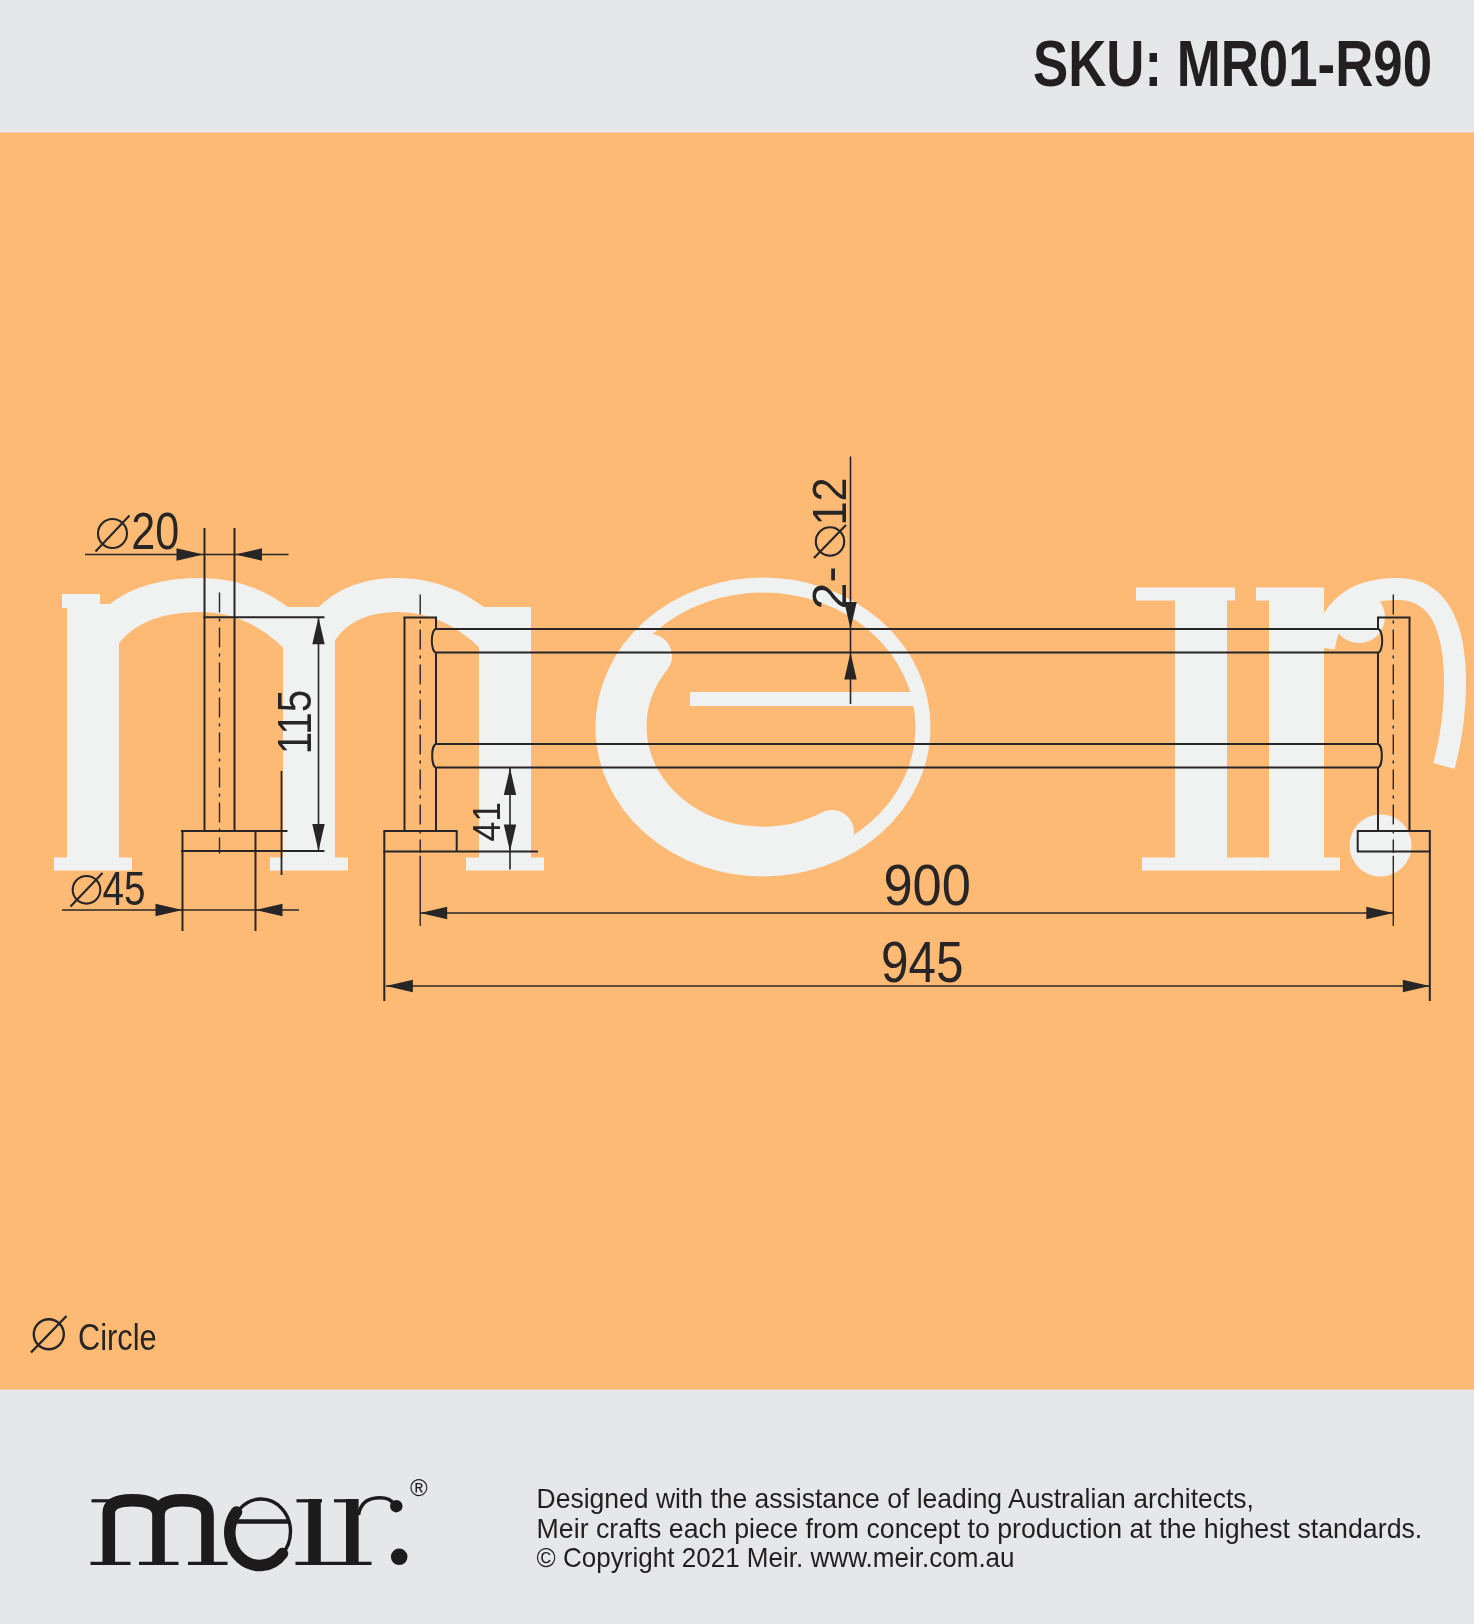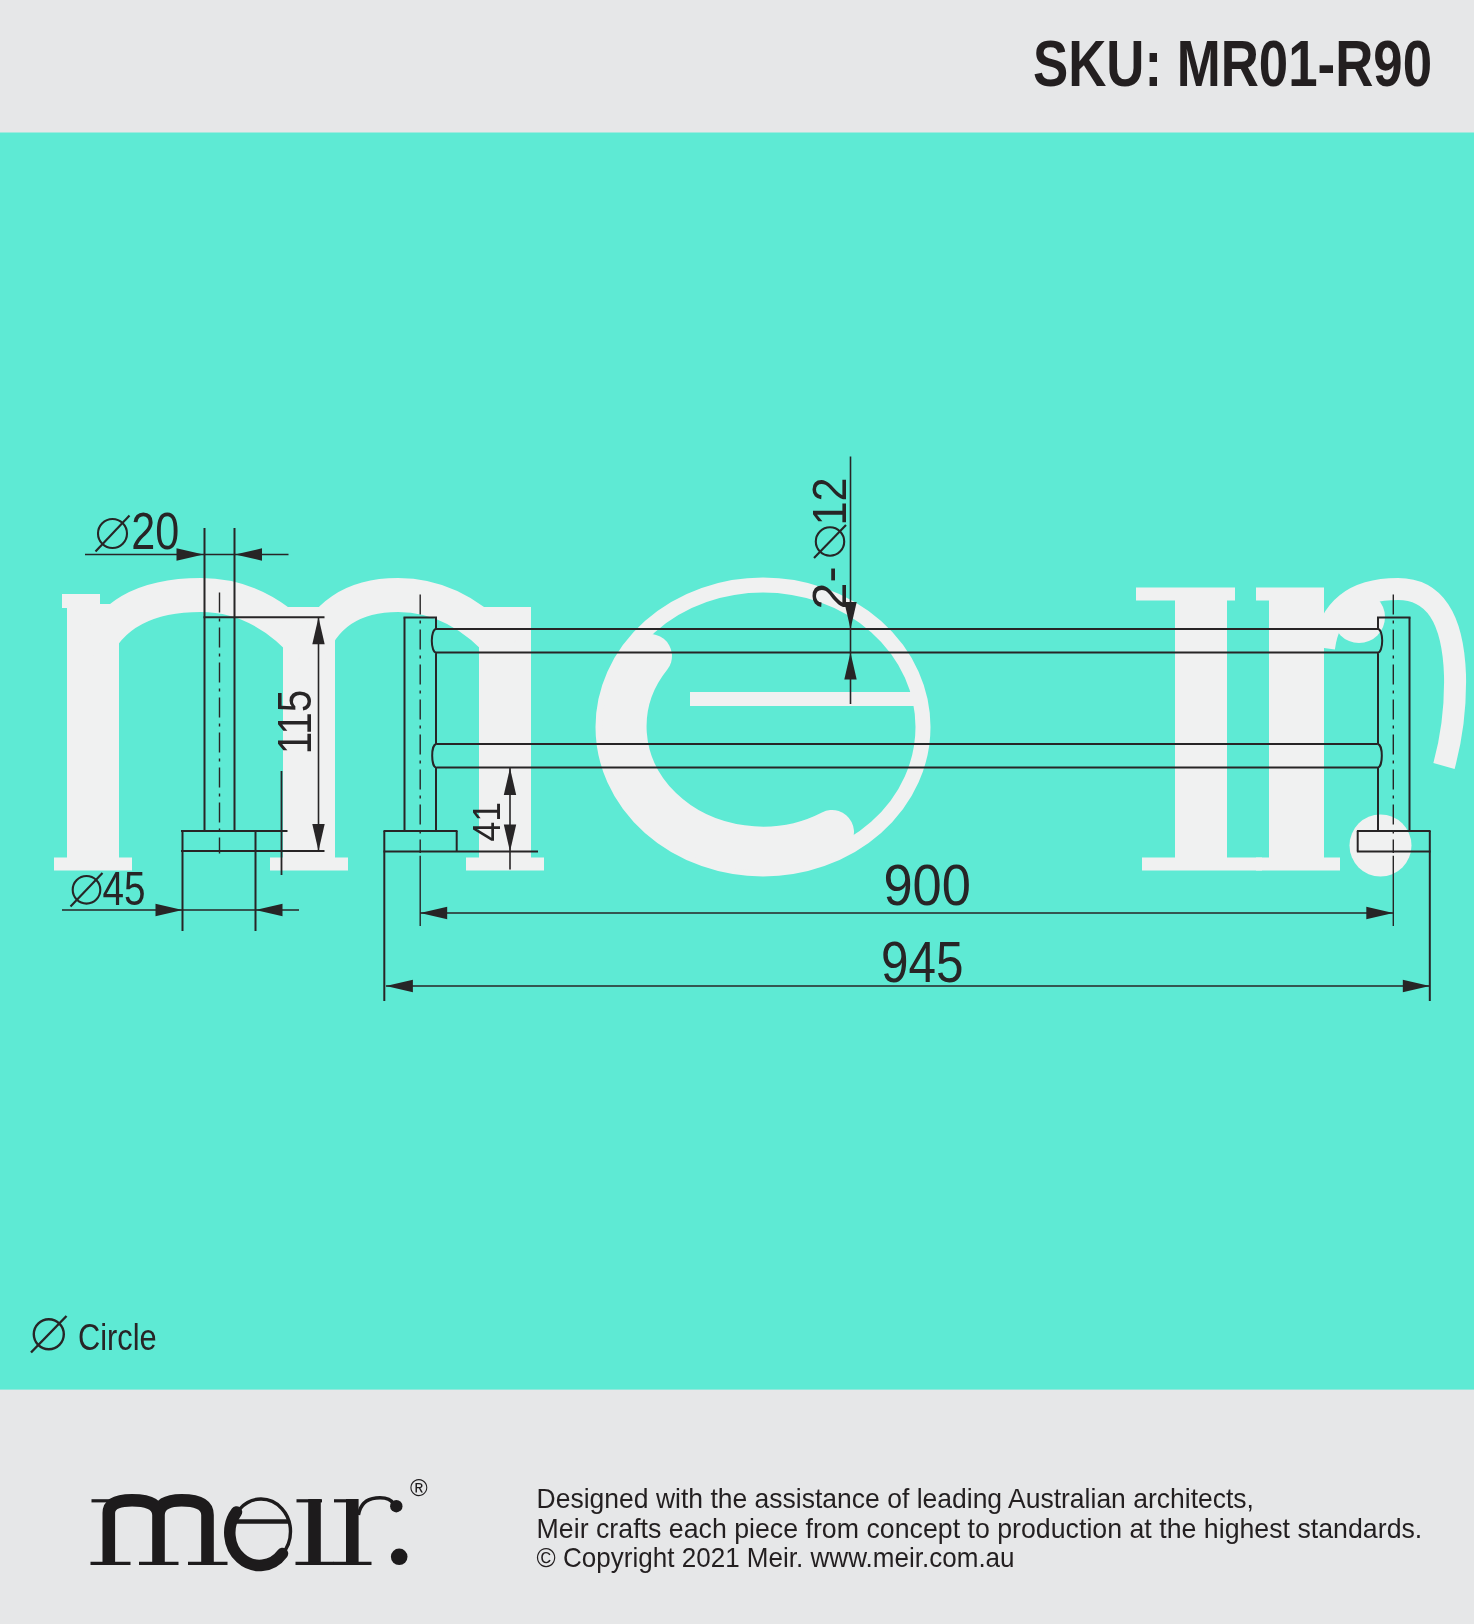--- a/index.html
+++ b/index.html
@@ -1,16 +1,16 @@
 <!DOCTYPE html>
 <html><head>
 <meta charset="utf-8">
 <style>
   html,body{margin:0;padding:0;background:#ffffff;}
-  #page{position:relative;width:1474px;height:1624px;background:#5eead4;overflow:hidden;}
+  #page{position:relative;width:1474px;height:1624px;background:#fdba74;overflow:hidden;}
   svg text{font-family:"Liberation Sans", sans-serif;}
 </style>
 </head>
 <body>
 <div id="page">
 <svg width="1474" height="1624" viewBox="0 0 1474 1624" xmlns="http://www.w3.org/2000/svg">
 
   <rect x="0" y="0" width="1474" height="132.5" fill="#e6e7e8"></rect>
 
   <text x="1033" y="85.5" font-size="65" font-weight="bold" fill="#231f20" textLength="399" lengthAdjust="spacingAndGlyphs">SKU: MR01-R90</text>

